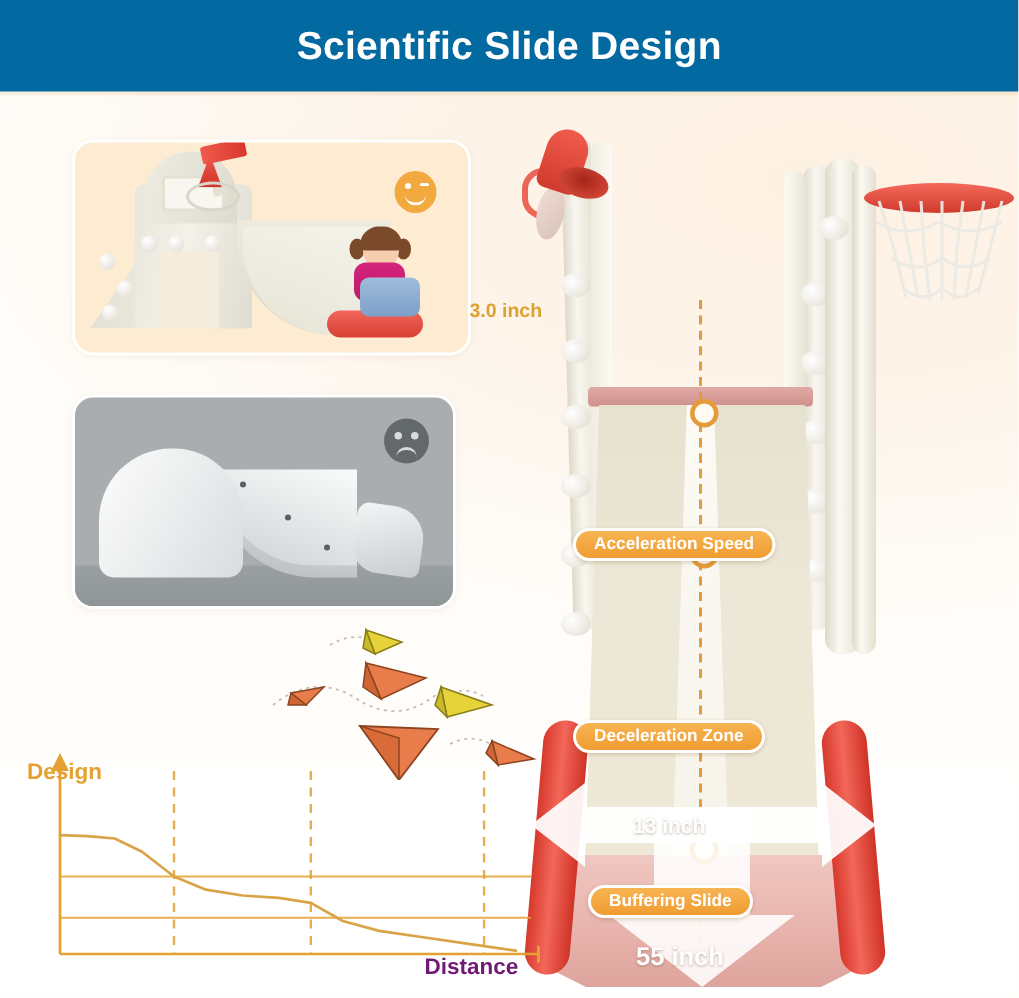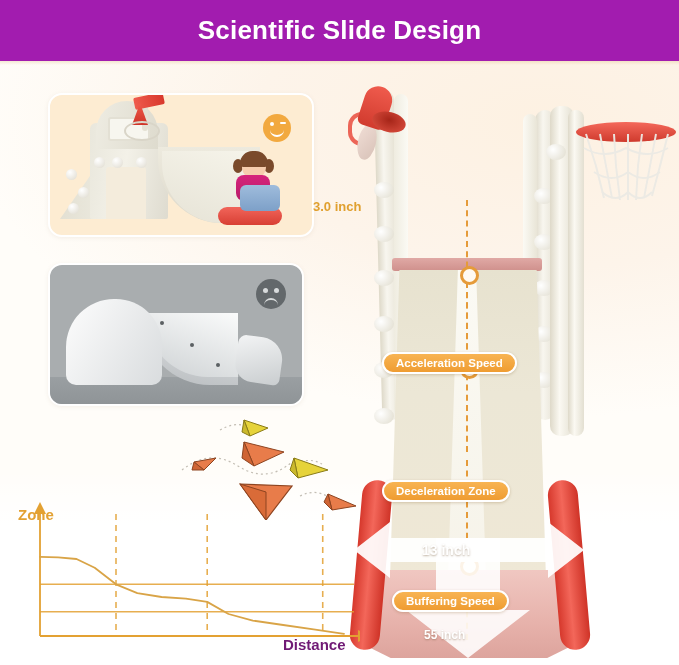--- a/index.html
+++ b/index.html
@@ -18,21 +18,21 @@
   }
   .bg-floor{
     position:absolute;left:0;top:470px;width:679px;height:195px;
     background:linear-gradient(180deg,rgba(255,255,255,0) 0%,#ffffff 28%,#ffffff 100%);
     z-index:1;
   }
 
   
   .header{
     position:absolute;left:0;top:0;width:679px;height:61px;
-    background:#a21caf;
+    background:#0369a1;
     z-index:20;
     display:flex;align-items:center;justify-content:center;
   }
   .header-title{
     color:#ffffff;font-size:26px;font-weight:bold;letter-spacing:.2px;
     text-shadow:0 1px 0 rgba(0,0,0,.05);
   }
   .header-shadow{
     position:absolute;left:0;top:61px;width:679px;height:4px;
     background:linear-gradient(180deg,rgba(200,140,50,.18),rgba(200,140,50,0));
@@ -414,25 +414,25 @@
 
   <svg style="position:absolute;left:14px;top:450px;width:230px;height:60px;" viewBox="0 0 230 60">
     <path d="M0,30 L36,2 L36,18 L194,18 L194,2 L230,30 L194,58 L194,42 L36,42 L36,58 Z" fill="#ffffff" opacity="0.93"></path>
   </svg>
 
   <svg style="position:absolute;left:66px;top:468px;width:124px;height:120px;" viewBox="0 0 124 120">
     <path d="M30,0 L94,0 L94,72 L124,72 L62,120 L0,72 L30,72 Z" fill="#ffffff" opacity="0.88"></path>
   </svg>
 
   <div class="wh-label" style="left:82px;top:472px;">13 inch</div>
-  <div class="wh-label" style="left:84px;top:558px;font-size:12px;">55 inch</div>
+  <div class="wh-label" style="left:84px;top:558px;font-size:17px;">55 inch</div>
 
   <div class="pill" style="left:42px;top:282px;">Acceleration Speed</div>
   <div class="pill" style="left:42px;top:374px;margin-top:36px;">Deceleration Zone</div>
-  <div class="pill" style="left:52px;top:520px;">Buffering Speed</div>
+  <div class="pill" style="left:52px;top:520px;">Buffering Slide</div>
 </div>
 
 <div class="planes">
   <svg viewBox="0 0 190 112" style="width:190px;height:112px;">
     <g stroke="#b9b3a8" stroke-width="1.2" stroke-dasharray="2 3" fill="none" opacity=".85">
       <path d="M2,62 Q30,40 58,58 Q86,76 112,54"></path>
       <path d="M40,22 Q54,14 66,18"></path>
       <path d="M112,58 Q128,48 142,56"></path>
       <path d="M120,88 Q136,80 150,90"></path>
     </g>
@@ -463,21 +463,21 @@
     </g>
 
     <g>
       <path d="M148,86 L176,98 L152,102 Z" fill="#e87c4a" stroke="#8d4420" stroke-width="1"></path>
       <path d="M148,86 L152,102 L144,94 Z" fill="#cf6434" stroke="#8d4420" stroke-width="1"></path>
     </g>
   </svg>
 </div>
 
 <div class="chart">
-  <div class="ylabel">Zone</div>
+  <div class="ylabel">Design</div>
   <div class="xlabel">Distance</div>
   <svg id="chart-svg" viewBox="0 0 360 167" style="width:360px;height:167px;position:absolute;left:0;top:0;">
       <line x1="40" y1="86.30000000000001" x2="354" y2="86.30000000000001" stroke="#e3a132" stroke-width="1.4" opacity="0.85"></line>
       <line x1="40" y1="113.8" x2="354" y2="113.8" stroke="#e3a132" stroke-width="1.4" opacity="0.85"></line>
       <line x1="116" y1="16" x2="116" y2="138" stroke="#e3a132" stroke-width="1.6" stroke-dasharray="6 5" opacity="0.85"></line>
       <line x1="207.20000000000002" y1="16" x2="207.20000000000002" y2="138" stroke="#e3a132" stroke-width="1.6" stroke-dasharray="6 5" opacity="0.85"></line>
       <line x1="322.72" y1="16" x2="322.72" y2="138" stroke="#e3a132" stroke-width="1.6" stroke-dasharray="6 5" opacity="0.85"></line>
       <line x1="40" y1="138" x2="40" y2="12" stroke="#e3a132" stroke-width="1.8"></line>
       <line x1="40" y1="138" x2="360" y2="138" stroke="#e3a132" stroke-width="1.8"></line>
       <polygon points="40,4 34,16 46,16" fill="#e3a132"></polygon>

